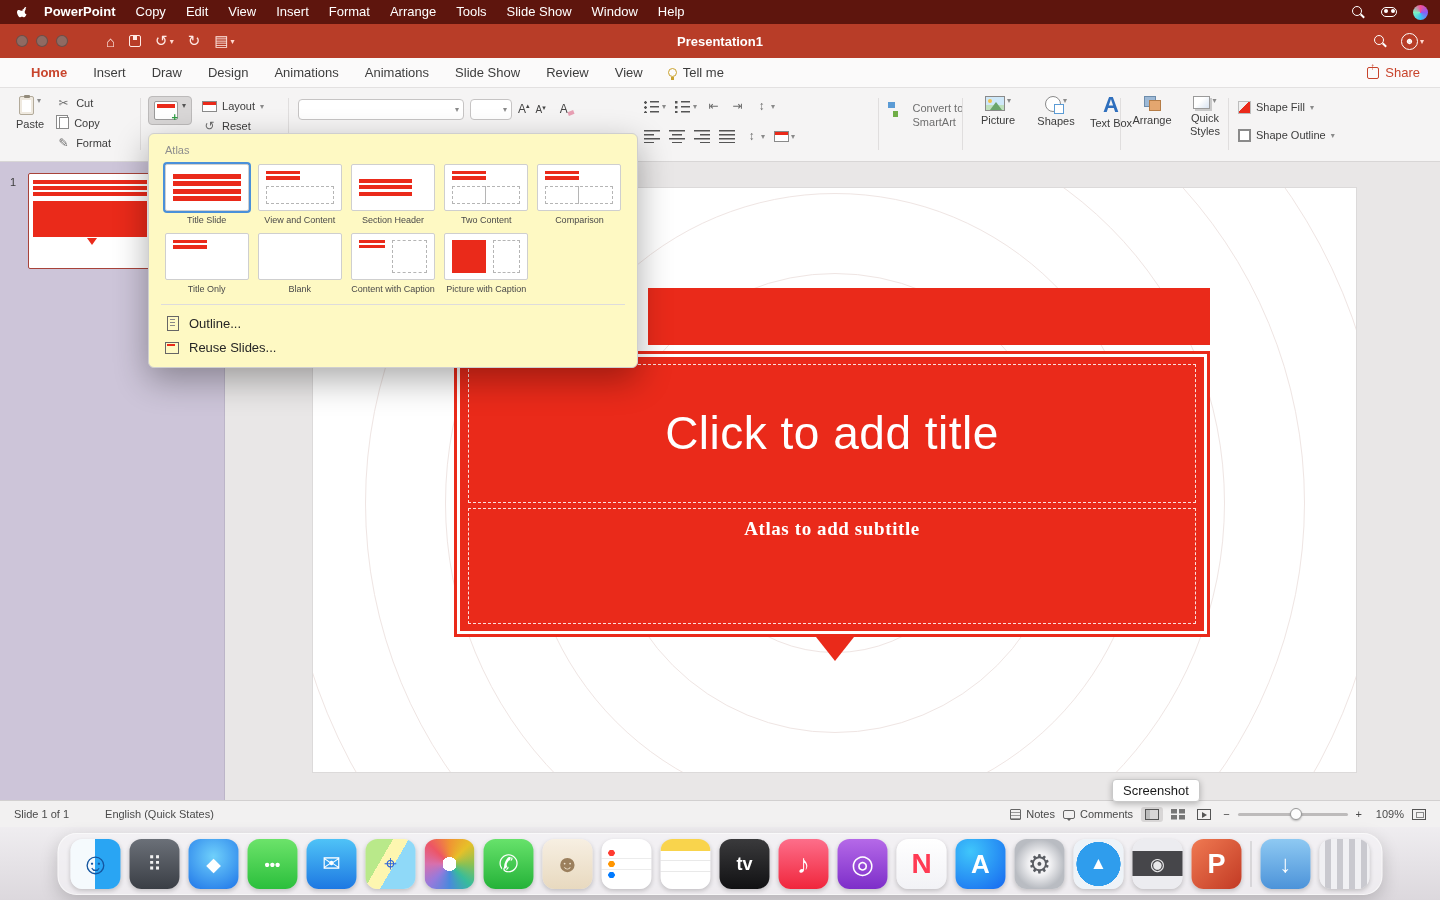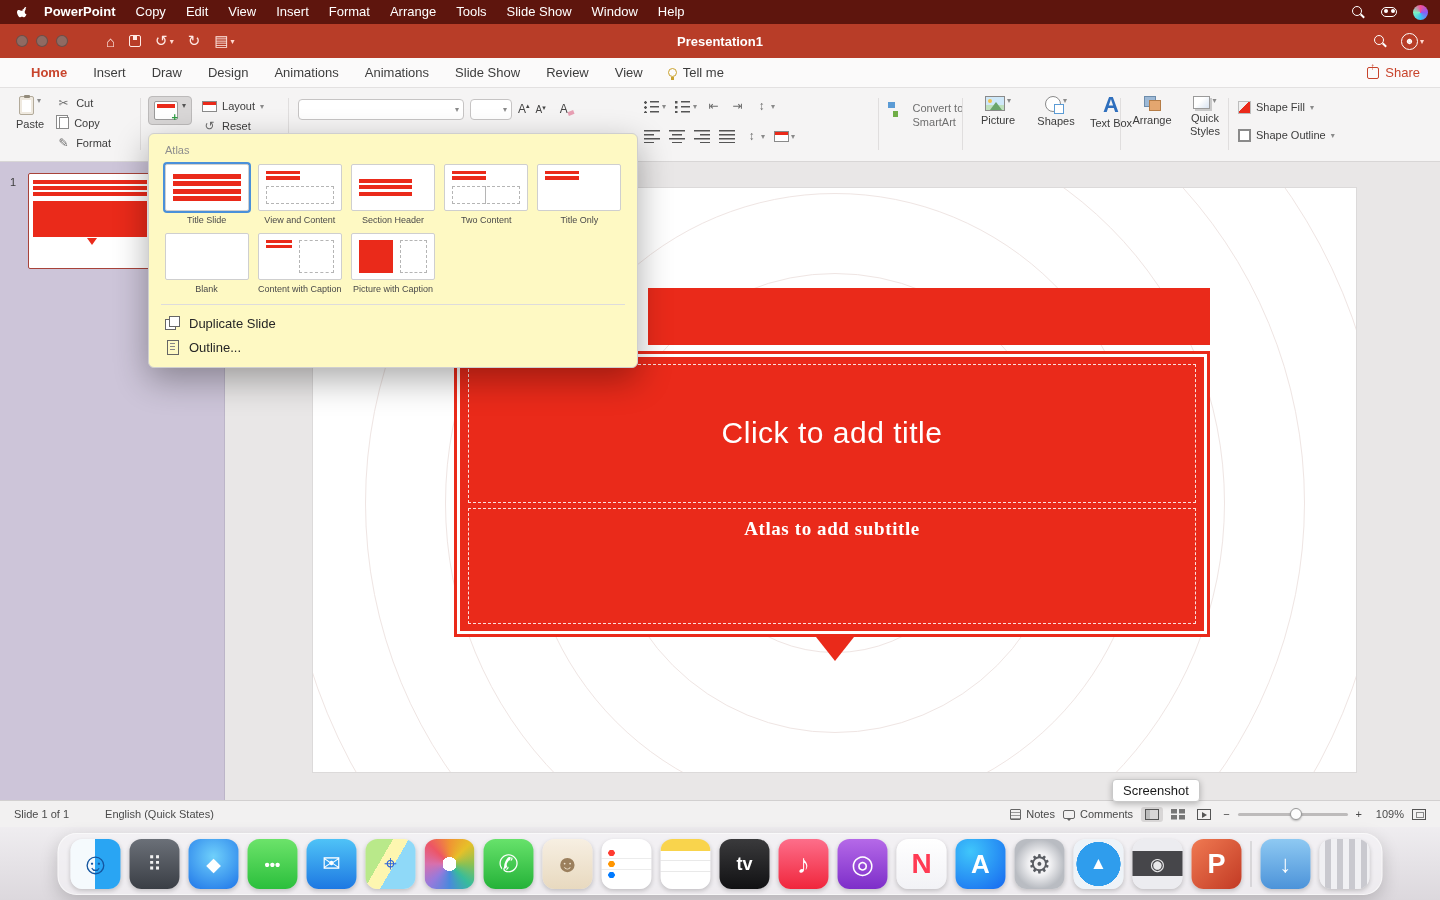--- a/index.html
+++ b/index.html
@@ -107,21 +107,21 @@
   .canvas { position:absolute; left:88px; top:26px; width:1043px; height:584px; background:#fff; overflow:hidden; box-shadow:0 0 0 1px #dcdada; }
   .ring { position:absolute; left:50%; top:54%; transform:translate(-50%,-50%); border:1.5px solid #efe5e3; border-radius:50%; }
   .ring:nth-of-type(1){width:140px;height:140px;} .ring:nth-of-type(2){width:300px;height:300px;}
   .ring:nth-of-type(3){width:460px;height:460px;} .ring:nth-of-type(4){width:620px;height:620px;}
   .ring:nth-of-type(5){width:780px;height:780px;} .ring:nth-of-type(6){width:940px;height:940px;}
   .ring:nth-of-type(7){width:1100px;height:1100px;} .ring:nth-of-type(8){width:1260px;height:1260px;}
   .banner { position:absolute; left:335px; top:100px; width:562px; height:57px; background:var(--slide_red); }
   .title-block { position:absolute; left:141px; top:163px; width:756px; height:286px; border:3px solid var(--slide_red); background:#fff; padding:3px; }
   .tb-fill { width:100%; height:100%; background:var(--slide_red); padding:7px 8px; display:flex; flex-direction:column; gap:5px; }
   .ph { border:1px dashed rgba(255,255,255,.85); color:#fff; display:flex; justify-content:center; }
-  .ph-title { flex:1.3; align-items:center; font-size:30px; font-weight:300; letter-spacing:.5px; }
+  .ph-title { flex:1.3; align-items:center; font-size:46px; font-weight:300; letter-spacing:.5px; }
   .ph-subtitle { flex:1; align-items:flex-start; padding-top:9px; font-family:"Liberation Serif", serif; font-weight:bold; font-size:19px; letter-spacing:.6px; }
   .slide-tri { position:absolute; left:503px; top:449px; width:0; height:0; border-left:19px solid transparent; border-right:19px solid transparent; border-top:24px solid var(--slide_red); }
 
   
   .layout-menu { position:absolute; left:148px; top:133px; width:490px; background:#fef9c3; border:1px solid #cfcfcf; border-radius:6px; box-shadow:0 12px 34px rgba(0,0,0,.33); z-index:50; padding-bottom:8px; }
   .lm-theme { font-size:11px; color:#8e8e8e; padding:10px 16px 8px; }
   .lm-grid { display:grid; grid-template-columns:repeat(5,1fr); column-gap:8px; row-gap:4px; padding:0 15px; }
   .lm-cell { display:flex; flex-direction:column; align-items:center; }
   .lt { position:relative; width:84px; height:47px; background:#fff; border:1px solid #cfcfcf; border-radius:2px; }
   .lt.selected { box-shadow:0 0 0 2px #4a90d9; }
@@ -508,20 +508,24 @@
         <div class="lm-cell">
           <div class="lt k-sec"></div>
           <div class="lm-label">Section Header</div>
         </div>
 
         <div class="lm-cell">
           <div class="lt k-two"></div>
           <div class="lm-label">Two Content</div>
         </div>
 
+        <div class="lm-cell">
+          <div class="lt k-comp"></div>
+          <div class="lm-label">Comparison</div>
+        </div>
 
         <div class="lm-cell">
           <div class="lt k-tonly"></div>
           <div class="lm-label">Title Only</div>
         </div>
 
         <div class="lm-cell">
           <div class="lt k-blank"></div>
           <div class="lm-label">Blank</div>
         </div>
@@ -532,30 +536,30 @@
         </div>
 
         <div class="lm-cell">
           <div class="lt k-pcap"></div>
           <div class="lm-label">Picture with Caption</div>
         </div>
       </div>
     <div class="lm-sep"></div>
     <div>
 
-        <div class="lm-item">
-          <span class="mi-ico mi-dup"></span>
-          <span>Duplicate Slide</span>
-        </div>
 
         <div class="lm-item">
           <span class="mi-ico mi-outline"></span>
           <span>Outline...</span>
         </div>
 
+        <div class="lm-item">
+          <span class="mi-ico mi-reuse"></span>
+          <span>Reuse Slides...</span>
+        </div>
       </div>
   </div>
 
   <div class="statusbar">
     <div class="sb-left">
       <span>Slide 1 of 1</span>
       <span>English (Quick States)</span>
     </div>
     <div class="sb-right">
       <span class="sb-group">

